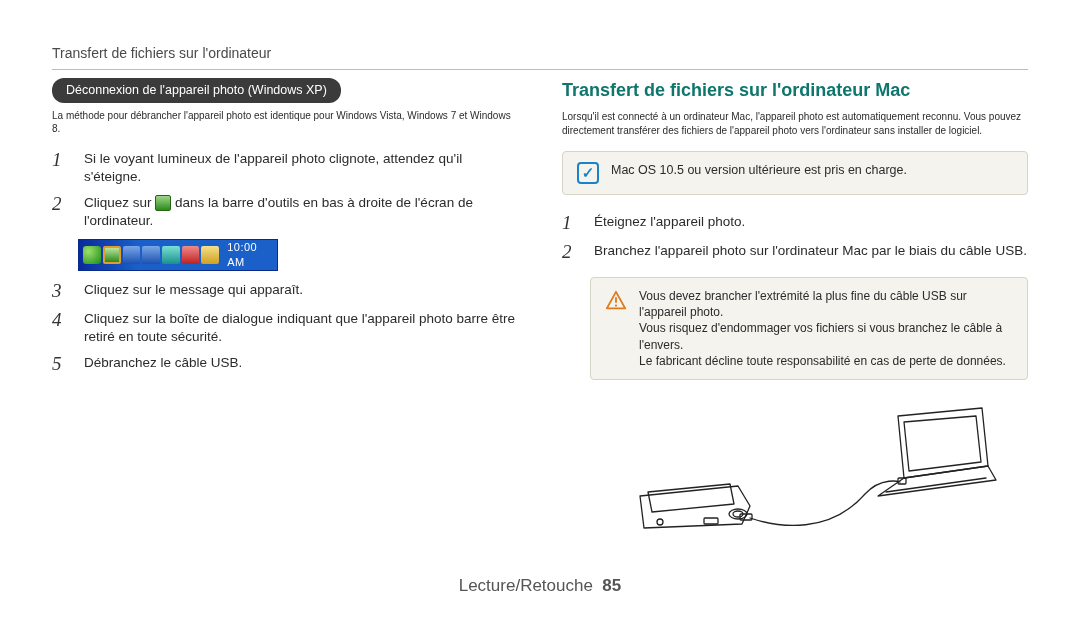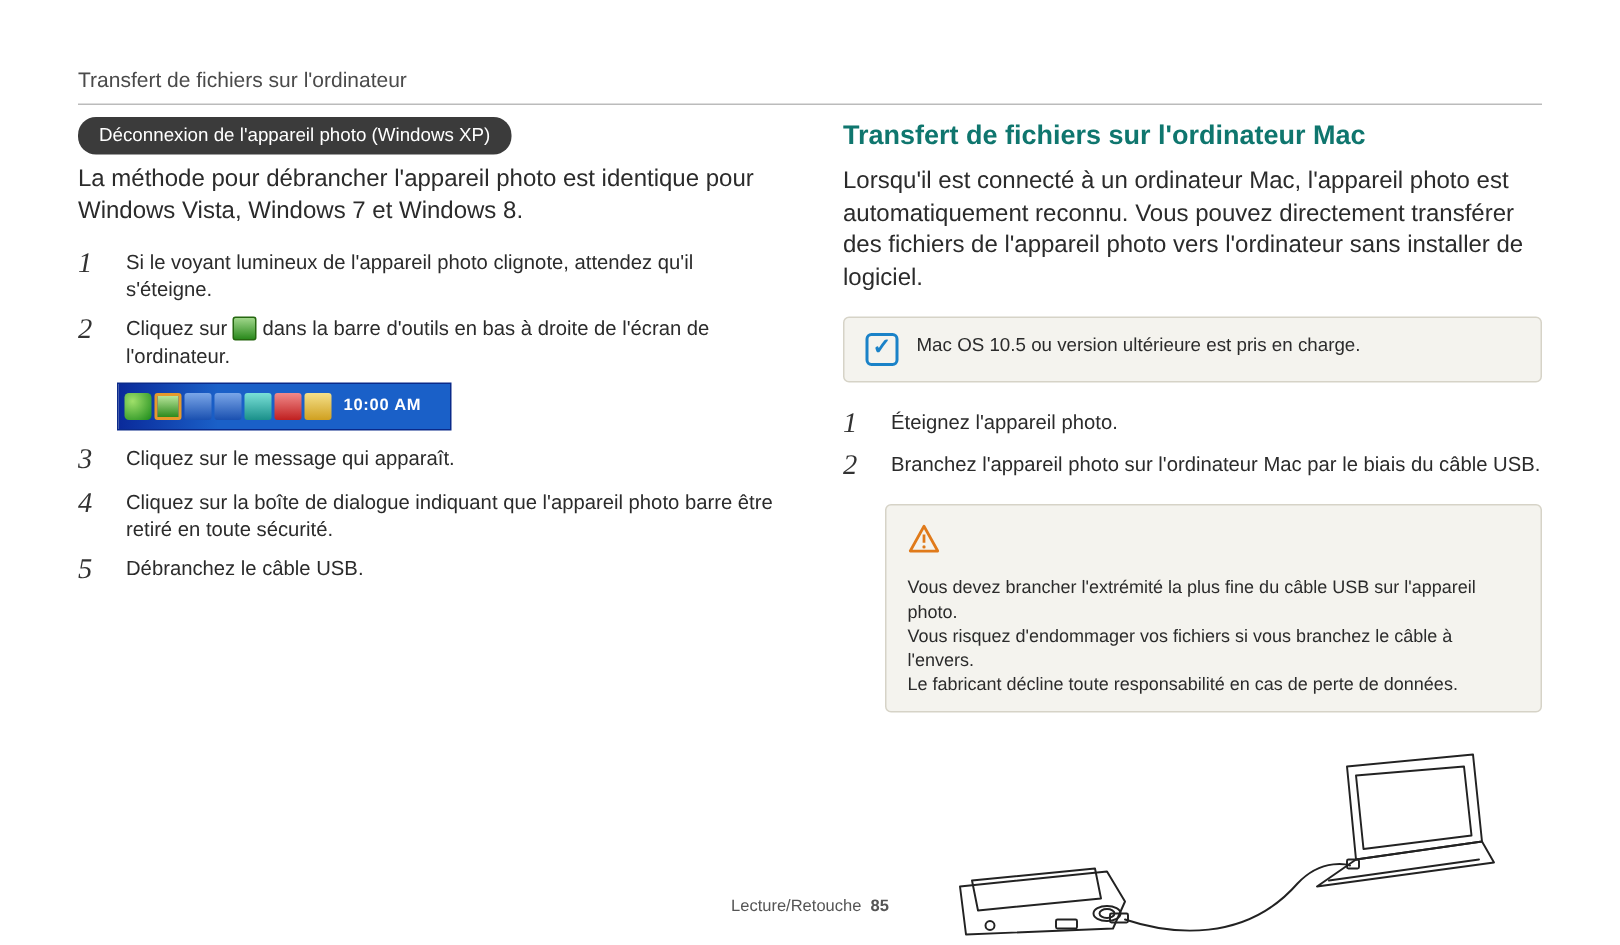--- a/index.html
+++ b/index.html
@@ -30,21 +30,21 @@
       display: inline-block;
       background: #3b3b3b;
       color: #fff;
       font-weight: normal;
       font-size: 12.5px;
       padding: 4px 14px;
       border-radius: 12px;
       margin-bottom: 6px;
     }
     .intro {
-      font-size: 16px;
+      font-size: 10px;
       margin-bottom: 14px;
     }
     ol.steps {
       list-style: none;
       counter-reset: step;
     }
     ol.steps > li {
       counter-increment: step;
       display: flex;
       gap: 14px;
@@ -67,28 +67,27 @@
       width: 16px; height: 16px;
       vertical-align: middle;
       background: linear-gradient(#9fd68a,#2b8a1d);
       border: 1px solid #25670f;
       border-radius: 2px;
       position: relative;
       top: -1px;
     }
     .tray-img {
       margin: 6px 0 10px 26px;
-      width: 223px; height: 32px;
+      width: 200px; height: 32px;
       background: linear-gradient(90deg,#0a2a9a 0%, #1a60c8 30%, #1a60c8 100%);
       border: 1px solid #0a2a8a;
       display: flex;
       align-items: center;
       padding-left: 4px;
       gap: 2px;
-      font-weight: bold;
     }
     .tray-img .tray-ico {
       width: 18px; height: 18px; border-radius: 2px;
       display: inline-block;
     }
     .tray-img .start { background: radial-gradient(circle at 30% 30%, #9fe06a, #1a8a1a); border-radius:3px; }
     .tray-img .sel { border: 2px solid #e59a2c; background: linear-gradient(#b7e59a,#2d8a1d); }
     .tray-img .blue { background: linear-gradient(#7aa6e8,#1a50b0); }
     .tray-img .red { background: linear-gradient(#f08a8a,#c02020); }
     .tray-img .teal { background: linear-gradient(#7ae0d7,#1a908a); }
@@ -120,34 +119,33 @@
     .warn-box {
       display: flex;
       gap: 12px;
       background: #f4f3ee;
       border: 1px solid #d6d3c7;
       border-radius: 4px;
       padding: 10px 14px;
       margin: 14px 0 18px 28px;
       font-size: 12px;
       align-items: flex-start;
-      flex-direction: column;
     }
     .warn-icon { width:22px; flex-shrink:0; margin-top:2px; }
     .warn-icon svg { display:block; }
     .illustration {
       margin: 10px 0 0 10px;
       display:flex; justify-content:center;
     }
     .illustration svg { width: 400px; height: 140px; }
     .page-footer {
       position:absolute;
-      bottom:18px; left:0; right:0;
+      bottom:32px; left:0; right:0;
       text-align:center;
-      font-size:11px;
+      font-size:17px;
       color:#555;
     }
     .page-footer .pn { font-weight:bold; }
   </style>
 </head>
 <body>
 
 <div class="page-header">Transfert de fichiers sur l'ordinateur</div>
 
 <div class="columns">

